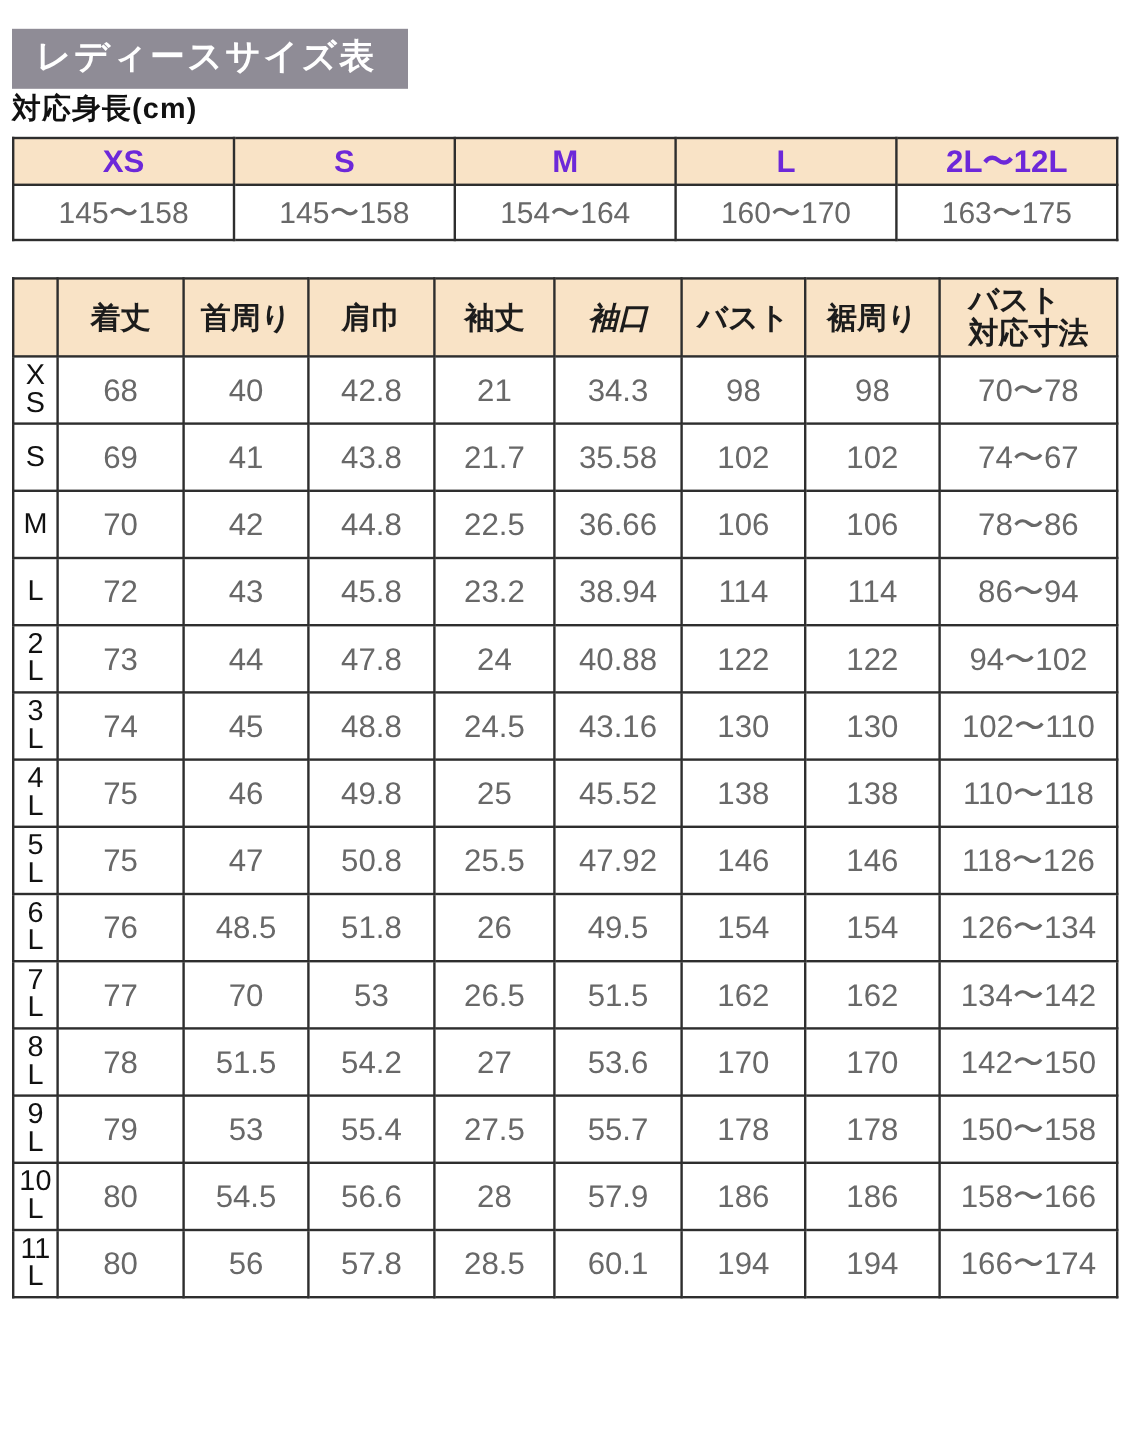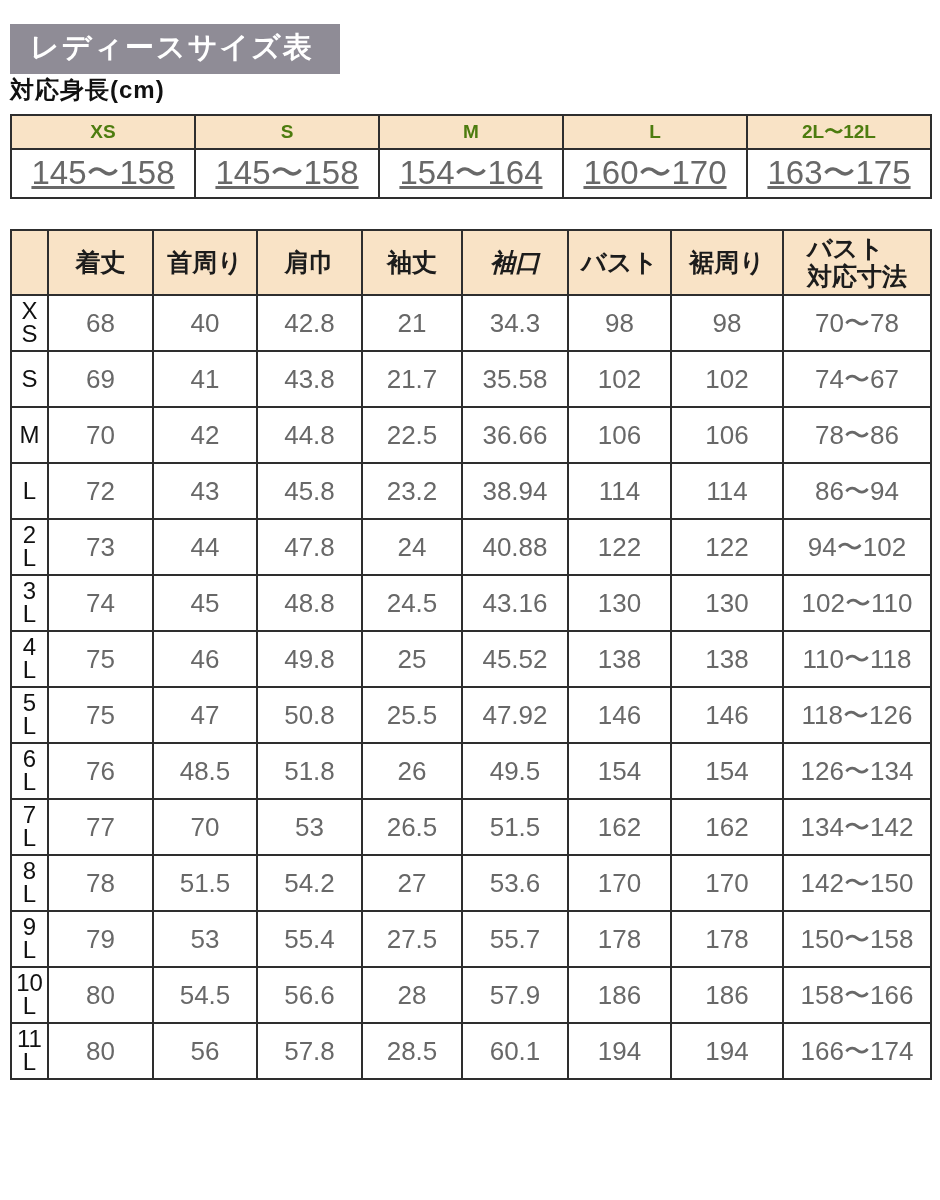--- a/index.html
+++ b/index.html
@@ -30,28 +30,28 @@
   }
 
   table{border-collapse:collapse;table-layout:fixed;}
   th,td{border:2px solid #2e2e2e;box-sizing:border-box;}
 
   
   .height-table{margin-top:8px;width:920px;}
   .height-table th{
     width:184px;height:34px;
     background:#f9e3c6;
-    font-size:19px;font-weight:bold;color:#4d7c0f;
+    font-size:26px;font-weight:bold;color:#6d28d9;
     text-align:center;vertical-align:middle;
   }
   .height-table td{
     height:46px;
     background:#ffffff;
-    font-size:33px;color:#686868;
-    text-align:center;vertical-align:middle;text-decoration:underline;
+    font-size:25px;color:#686868;
+    text-align:center;vertical-align:middle;
   }
 
   
   .size-table{margin-top:30px;width:920px;}
   .size-table thead th{
     background:#f9e3c6;
     height:65px;
     font-size:25px;font-weight:bold;color:#1c1c1c;
     text-align:center;vertical-align:middle;
   }

